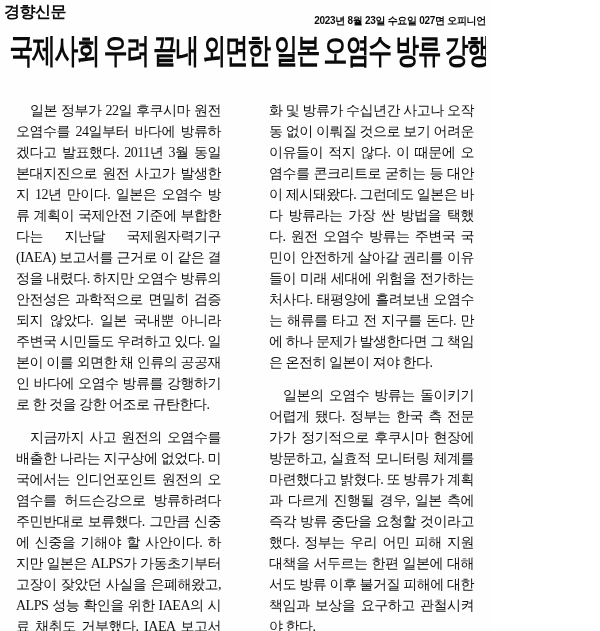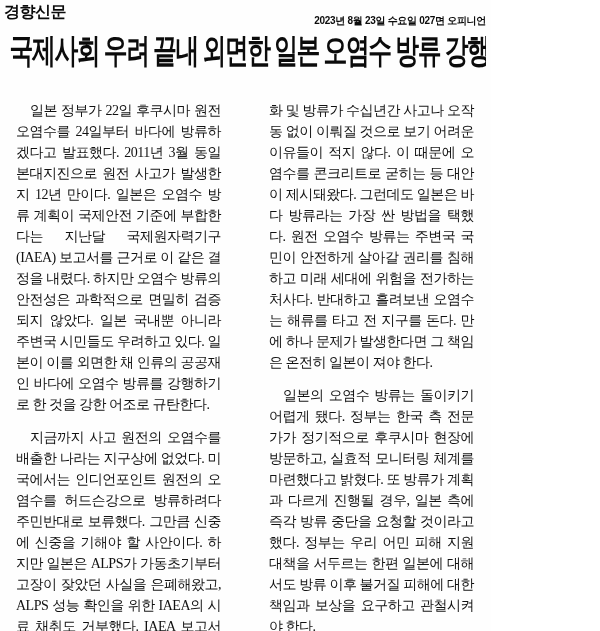--- a/index.html
+++ b/index.html
@@ -94,19 +94,19 @@
   </div>
 
   <div class="columns">
 
     <div class="col">
       <p>일본 정부가 22일 후쿠시마 원전 오염수를 24일부터 바다에 방류하겠다고 발표했다. 2011년 3월 동일본대지진으로 원전 사고가 발생한 지 12년 만이다. 일본은 오염수 방류 계획이 국제안전 기준에 부합한다는 지난달 국제원자력기구(IAEA) 보고서를 근거로 이 같은 결정을 내렸다. 하지만 오염수 방류의 안전성은 과학적으로 면밀히 검증되지 않았다. 일본 국내뿐 아니라 주변국 시민들도 우려하고 있다. 일본이 이를 외면한 채 인류의 공공재인 바다에 오염수 방류를 강행하기로 한 것을 강한 어조로 규탄한다.</p>
       <p>지금까지 사고 원전의 오염수를 배출한 나라는 지구상에 없었다. 미국에서는 인디언포인트 원전의 오염수를 허드슨강으로 방류하려다 주민반대로 보류했다. 그만큼 신중에 신중을 기해야 할 사안이다. 하지만 일본은 ALPS가 가동초기부터 고장이 잦았던 사실을 은폐해왔고, ALPS 성능 확인을 위한 IAEA의 시료 채취도 거부했다. IAEA 보고서는 삼중수소 등 방사성 핵종이 생물 축적을 거쳐 인체에 흡수될 위험성을 과소평가했다는 지적을 받고 있다. 오염수 정</p>
     </div>
 
     <div class="col">
-      <p class="no-indent">화 및 방류가 수십년간 사고나 오작동 없이 이뤄질 것으로 보기 어려운 이유들이 적지 않다. 이 때문에 오염수를 콘크리트로 굳히는 등 대안이 제시돼왔다. 그런데도 일본은 바다 방류라는 가장 싼 방법을 택했다. 원전 오염수 방류는 주변국 국민이 안전하게 살아갈 권리를 침해하고 미래 세대에 위험을 전가하는 처사다. 반대하고 흘려보낸 오염수는 해류를 타고 전 지구를 돈다. 만에 하나 문제가 발생한다면 그 책임은 온전히 일본이 져야 한다.</p>
+      <p class="no-indent">화 및 방류가 수십년간 사고나 오작동 없이 이뤄질 것으로 보기 어려운 이유들이 적지 않다. 이 때문에 오염수를 콘크리트로 굳히는 등 대안이 제시돼왔다. 그런데도 일본은 바다 방류라는 가장 싼 방법을 택했다. 원전 오염수 방류는 주변국 국민이 안전하게 살아갈 권리를 이유들이 미래 세대에 위험을 전가하는 처사다. 태평양에 흘려보낸 오염수는 해류를 타고 전 지구를 돈다. 만에 하나 문제가 발생한다면 그 책임은 온전히 일본이 져야 한다.</p>
       <p>일본의 오염수 방류는 돌이키기 어렵게 됐다. 정부는 한국 측 전문가가 정기적으로 후쿠시마 현장에 방문하고, 실효적 모니터링 체계를 마련했다고 밝혔다. 또 방류가 계획과 다르게 진행될 경우, 일본 측에 즉각 방류 중단을 요청할 것이라고 했다. 정부는 우리 어민 피해 지원 대책을 서두르는 한편 일본에 대해서도 방류 이후 불거질 피해에 대한 책임과 보상을 요구하고 관철시켜야 한다.</p>
     </div>
 
   </div>
 
 </div>
 
 </body></html>

